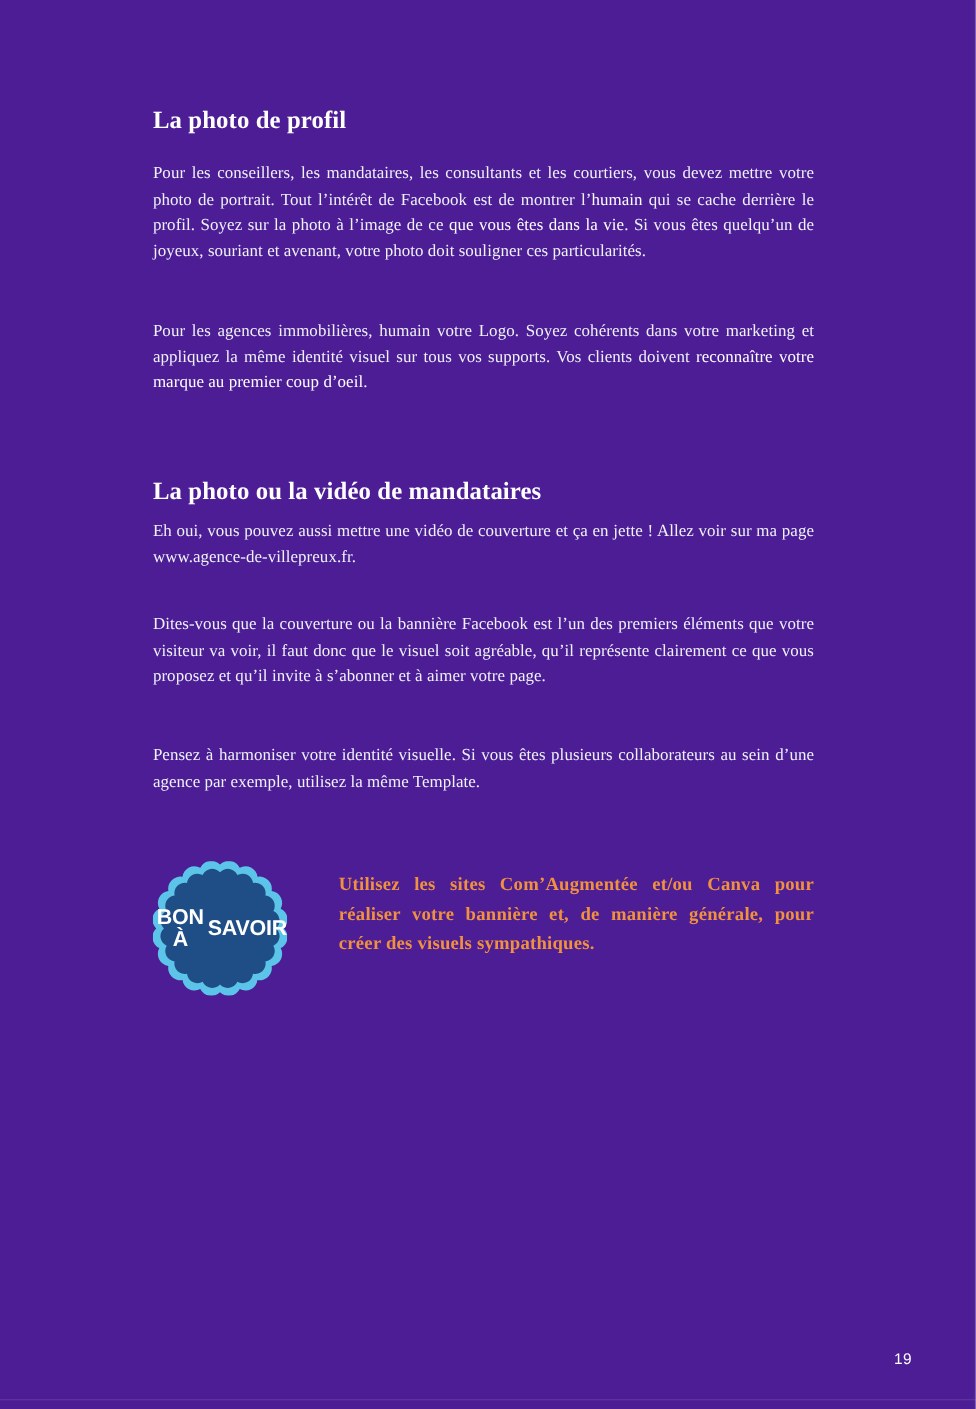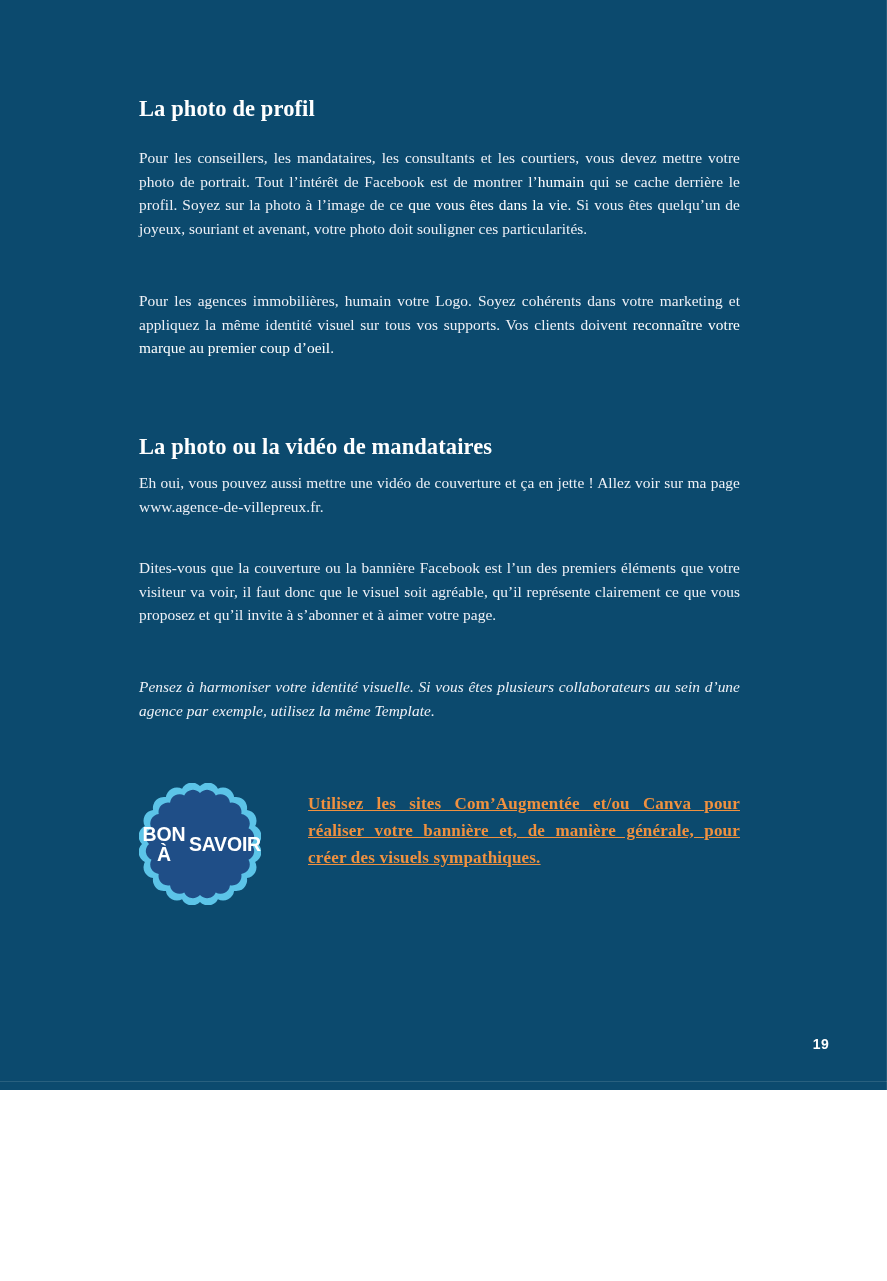--- a/index.html
+++ b/index.html
@@ -10,22 +10,22 @@
   body {
     width: 887px;
     height: 1281px;
     overflow: hidden;
     font-family: "Liberation Serif", serif;
   }
 
   .page {
     position: relative;
     width: 887px;
-    height: 1090px;
-    background: #0c4a6e;
+    height: 1281px;
+    background: #4c1d95;
     box-sizing: border-box;
     overflow: hidden;
   }
 
   
   .page-edge-right {
     position: absolute;
     top: 0;
     right: 0;
     width: 1px;
@@ -74,21 +74,21 @@
     color: #ffffff;
   }
 
   
   .h1-pos   { position: absolute; top: 96px;  left: 0; width: 601px; }
   .p1-pos   { position: absolute; top: 146px; left: 0; width: 601px; }
   .p2-pos   { position: absolute; top: 289px; left: 0; width: 601px; }
   .h2-pos   { position: absolute; top: 434px; left: 0; width: 601px; }
   .p3-pos   { position: absolute; top: 471px; left: 0; width: 601px; }
   .p4-pos   { position: absolute; top: 556px; left: 0; width: 601px; }
-  .p5-pos   { position: absolute; top: 675px; left: 0; width: 601px; font-style: italic; }
+  .p5-pos   { position: absolute; top: 675px; left: 0; width: 601px; }
 
   
   .callout {
     position: absolute;
     top: 783px;
     left: 139px;
     width: 601px;
     height: 125px;
   }
 
@@ -126,30 +126,29 @@
     top: 8px;
     width: 432px;
     font-family: "Liberation Serif", serif;
     font-weight: bold;
     font-size: 17px;
     line-height: 26.8px;
     color: #f0913f;
     text-align: justify;
     text-justify: inter-word;
     letter-spacing: 0.2px;
-    text-decoration: underline;
   }
 
   
   .page-number {
     position: absolute;
     right: 58px;
     bottom: 38px;
     font-family: "Liberation Sans", sans-serif;
-    font-weight: bold;
+    font-weight: normal;
     font-size: 14px;
     color: #ffffff;
     letter-spacing: 0.3px;
     text-align: right;
   }
 </style>
 </head>
 <body>
 
 <div class="page">

